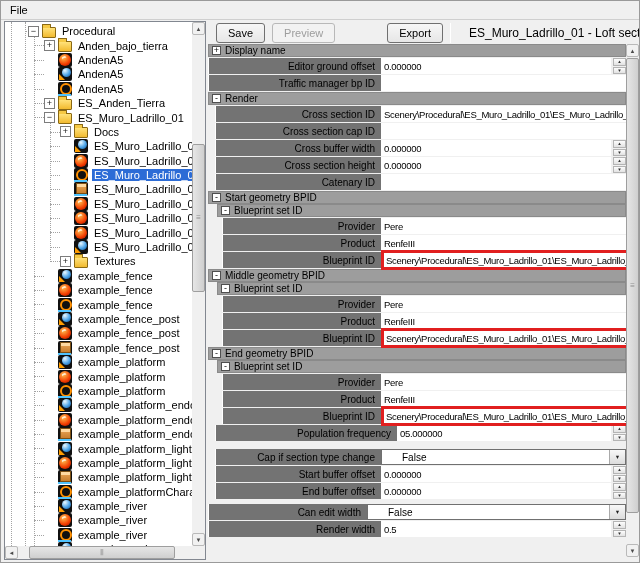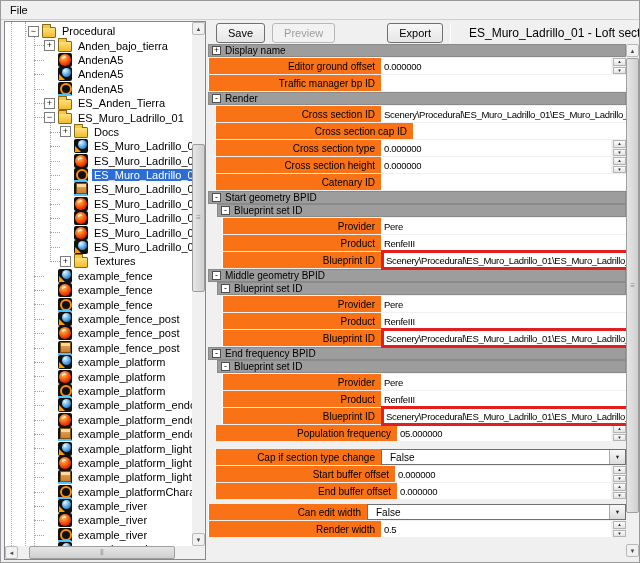--- a/index.html
+++ b/index.html
@@ -49,28 +49,28 @@
   .btnbar{position:absolute;left:0;top:0;right:0;height:23px;display:flex;align-items:center;}
   .wbtn{height:20px;font-size:11px;color:#000;background:linear-gradient(#f7f7f7,#e6e6e6);border:1px solid #707070;border-radius:3px;padding:0 11px;font-family:"Liberation Sans",sans-serif;}
   .wbtn.disabled{color:#9d9d9d;border-color:#b8b8b8;background:#f2f2f2;}
   .sep{width:1px;height:20px;background:#9a9a9a;border-right:1px solid #fff;margin-left:7px;}
   .panel-title{font-size:12px;color:#000;margin-left:18px;white-space:nowrap;}
   .props{position:absolute;left:0;top:23px;right:13px;bottom:5px;overflow:hidden;}
   .prop-header{height:13px;background:#9d9d9d;border:1px solid #8a8a8a;display:flex;align-items:center;font-size:10px;color:#000;}
   .ptoggle{flex:none;width:9px;height:9px;border:1px solid #4f4f4f;background:#fff;color:#111;font-size:9px;line-height:7px;text-align:center;margin:0 4px 0 3px;}
   .prop-row{height:16px;margin:1px 0;display:flex;}
   .prop-row.gapb{margin-top:5px;}
-  .plabel{flex:none;background:#f97316;border-left:1px solid #fff;display:flex;align-items:center;justify-content:flex-end;padding-right:6px;font-size:10px;color:#000;white-space:nowrap;}
+  .plabel{flex:none;background:#737373;border-left:1px solid #fff;display:flex;align-items:center;justify-content:flex-end;padding-right:6px;font-size:10px;color:#000;white-space:nowrap;}
   .pvwrap{flex:1;display:flex;position:relative;}
   .pvalue{flex:1;background:#fff;display:flex;align-items:center;padding-left:3px;font-size:9.5px;letter-spacing:-0.3px;color:#000;white-space:nowrap;overflow:hidden;}
   .pvalue.hl{border:3px solid var(--hl,#e11f1f);margin:-2px 0;z-index:2;padding-left:2px;}
   .spin{flex:none;width:13px;display:flex;flex-direction:column;gap:1px;margin-left:2px;}
   .spin .sbt{flex:1;border:1px solid #b4b4b4;background:linear-gradient(#fdfdfd,#e2e2e2);font-size:4.5px;color:#333;display:flex;align-items:center;justify-content:center;padding:0;}
   .dd{flex:1;border:1px solid #707070;background:#fff;display:flex;align-items:stretch;}
-  .dd .dtext{flex:1;font-size:10px;color:#000;display:flex;align-items:center;padding-left:8px;}
+  .dd .dtext{flex:1;font-size:10px;color:#000;display:flex;align-items:center;padding-left:20px;}
   .dd .dbtn{flex:none;width:16px;border:none;border-left:1px solid #aaa;background:linear-gradient(#f8f8f8,#dcdcdc);font-size:5.5px;color:#222;display:flex;align-items:center;justify-content:center;}
   .props-vsb{position:absolute;top:23px;right:0;width:13px;bottom:5px;background:#f0f0f0;}
 </style>
 </head>
 <body>
 
 <div class="window">
 
   <div class="menubar">
     <span class="menu-item">File</span>
@@ -316,27 +316,27 @@
           <span class="ptoggle">-</span>
           <span>Render</span>
         </div>
         <div class="prop-row" style="margin-left: 7px;">
           <div class="plabel" style="width: 166px;">Cross section ID</div>
           <div class="pvwrap">
             <div class="pvalue">Scenery\Procedural\ES_Muro_Ladrillo_01\ES_Muro_Ladrillo_01.IGS</div>
           </div>
         </div>
         <div class="prop-row" style="margin-left: 7px;">
-          <div class="plabel" style="width: 198px; text-align: right;">Cross section cap ID</div>
+          <div class="plabel" style="width: 166px; text-align: right;">Cross section cap ID</div>
           <div class="pvwrap">
             <div class="pvalue"></div>
           </div>
         </div>
         <div class="prop-row" style="margin-left: 7px;">
-          <div class="plabel" style="width: 166px;">Cross section type</div>
+          <div class="plabel" style="width: 166px;">Cross buffer width</div>
           <div class="pvwrap">
             <div class="pvalue">0.000000</div>
             <div class="spin">
               <button class="sbt">▲</button>
               <button class="sbt">▼</button>
             </div>
           </div>
         </div>
         <div class="prop-row" style="margin-left: 7px;">
           <div class="plabel" style="width: 166px;">Cross section height</div>
@@ -401,21 +401,21 @@
           </div>
         </div>
         <div class="prop-row" style="margin-left: 14px;">
           <div class="plabel" style="width: 159px;">Blueprint ID</div>
           <div class="pvwrap">
             <div class="pvalue hl">Scenery\Procedural\ES_Muro_Ladrillo_01\ES_Muro_Ladrillo_01_Col.xml</div>
           </div>
         </div>
         <div class="prop-header" style="margin-left: 0px;">
           <span class="ptoggle">-</span>
-          <span>End frequency BPID</span>
+          <span>End geometry BPID</span>
         </div>
         <div class="prop-header" style="margin-left: 9px;">
           <span class="ptoggle">-</span>
           <span>Blueprint set ID</span>
         </div>
         <div class="prop-row" style="margin-left: 14px;">
           <div class="plabel" style="width: 159px;">Provider</div>
           <div class="pvwrap">
             <div class="pvalue">Pere</div>
           </div>
@@ -445,31 +445,31 @@
         <div class="prop-row" style="margin-left: 7px; margin-top: 8px;">
           <div class="plabel" style="width: 166px;">Cap if section type change</div>
           <div class="pvwrap">
             <div class="dd">
               <span class="dtext">False</span>
               <span class="dbtn">▼</span>
             </div>
           </div>
         </div>
         <div class="prop-row" style="margin-left: 7px;">
-          <div class="plabel" style="width: 180px;">Start buffer offset</div>
+          <div class="plabel" style="width: 166px;">Start buffer offset</div>
           <div class="pvwrap">
             <div class="pvalue">0.000000</div>
             <div class="spin">
               <button class="sbt">▲</button>
               <button class="sbt">▼</button>
             </div>
           </div>
         </div>
         <div class="prop-row" style="margin-left: 7px;">
-          <div class="plabel" style="width: 182px;">End buffer offset</div>
+          <div class="plabel" style="width: 166px;">End buffer offset</div>
           <div class="pvwrap">
             <div class="pvalue">0.000000</div>
             <div class="spin">
               <button class="sbt">▲</button>
               <button class="sbt">▼</button>
             </div>
           </div>
         </div>
         <div class="prop-row gapb" style="margin-left: 0px;">
           <div class="plabel" style="width: 159px;">Can edit width</div>

